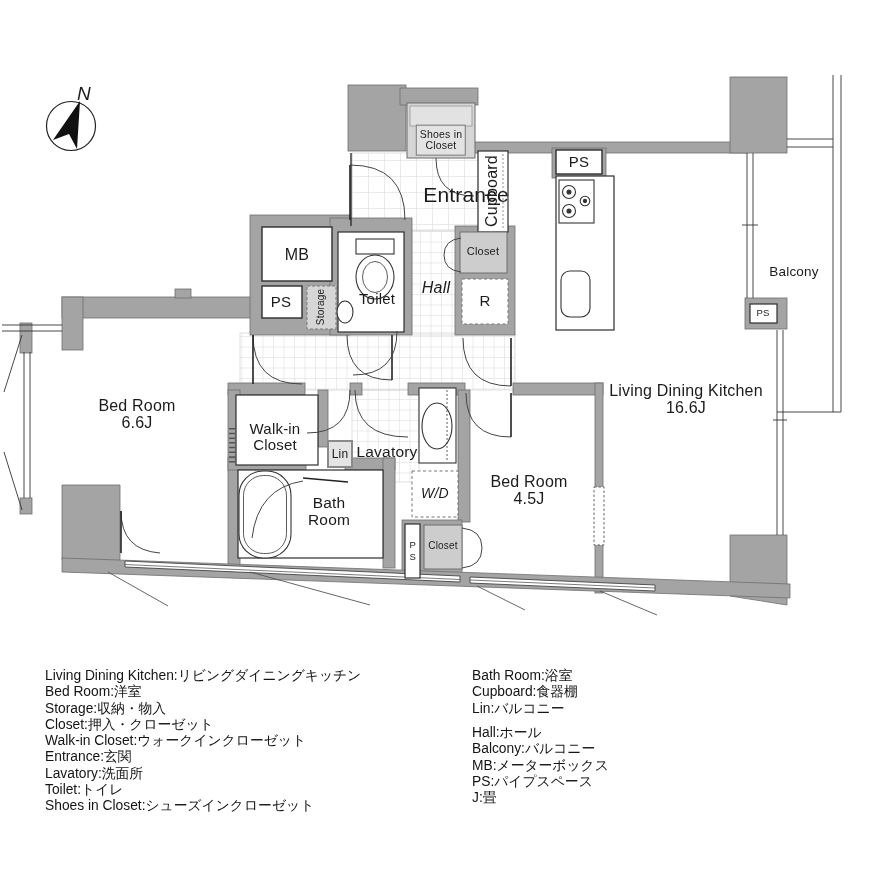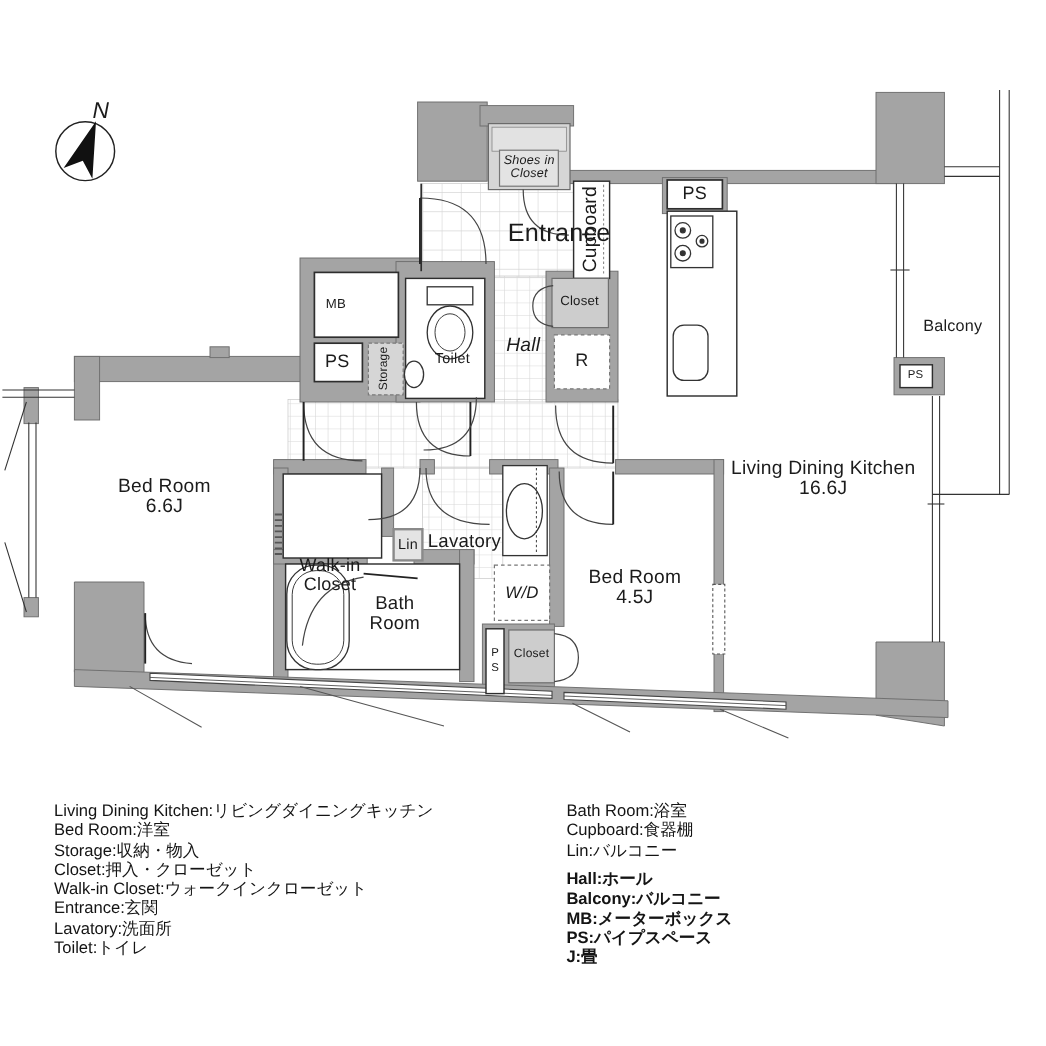--- a/index.html
+++ b/index.html
@@ -3,21 +3,21 @@
 <meta charset="utf-8">
 <style>
   html,body{margin:0;padding:0;background:#ffffff;}
   #stage{position:relative;width:872px;height:872px;background:#ffffff;overflow:hidden;
          font-family:"Liberation Sans","DejaVu Sans",sans-serif;}
   #plan-svg{position:absolute;left:0;top:0;}
   .lbl{position:absolute;transform:translate(-50%,-50%);color:#1b1b1b;
        white-space:pre-line;text-align:center;line-height:1.08;letter-spacing:0.2px;}
   .lbl.rot{transform:translate(-50%,-50%) rotate(-90deg);}
   .lbl.vstack{writing-mode:vertical-rl;text-orientation:upright;letter-spacing:1px;}
-  .lbl.boxed{border:1px solid #767676;background:#e3e3e3;padding:3px 3px;font-style:italic;}
+  .lbl.boxed{border:1px solid #767676;background:#e3e3e3;padding:3px 3px;}
   .lbl.nmark{font-style:italic;font-size:19px;}
   .legend-col{position:absolute;color:#141414;font-size:13.8px;line-height:16.3px;
               white-space:nowrap;}
   .legend-col div{height:16.3px;}
 </style>
 </head>
 <body>
 
 <div id="stage">
 
@@ -176,32 +176,32 @@
   </g>
 </svg>
 
 <div class="lbl nmark" style="left:84px;top:94px;">N</div>
 
 <div class="lbl boxed" style="left:441px;top:140px;font-size:10.5px;">Shoes in
 Closet</div>
 <div class="lbl" style="left:438px;top:195px;font-size:21px;margin-left:28px;">Entrance</div>
 <div class="lbl rot" style="left:492px;top:191px;font-size:16px;">Cupboard</div>
 <div class="lbl" style="left:579px;top:162px;font-size:15px;">PS</div>
-<div class="lbl" style="left:280px;top:255px;font-size:11px;">MB</div>
+<div class="lbl" style="left:297px;top:255px;font-size:16px;">MB</div>
 <div class="lbl" style="left:281px;top:302px;font-size:15px;">PS</div>
 <div class="lbl rot" style="left:321px;top:307px;font-size:10px;">Storage</div>
-<div class="lbl" style="left:377px;top:299px;font-size:12px;">Toilet</div>
+<div class="lbl" style="left:377px;top:299px;font-size:15px;">Toilet</div>
 <div class="lbl" style="left:436px;top:288px;font-size:16px;font-style:italic;">Hall</div>
 <div class="lbl" style="left:483px;top:252px;font-size:11px;">Closet</div>
 <div class="lbl" style="left:485px;top:301px;font-size:15px;">R</div>
 <div class="lbl" style="left:794px;top:272px;font-size:13.5px;">Balcony</div>
 <div class="lbl" style="left:763px;top:313px;font-size:9.5px;">PS</div>
 <div class="lbl" style="left:137px;top:414px;font-size:16px;">Bed Room
 6.6J</div>
-<div class="lbl" style="left:275px;top:437px;font-size:15px;margin-top:43px;">Walk-in
+<div class="lbl" style="left:275px;top:437px;font-size:15px;">Walk-in
 Closet</div>
 <div class="lbl" style="left:340px;top:454px;font-size:12px;">Lin</div>
 <div class="lbl" style="left:387px;top:452px;font-size:15.5px;">Lavatory</div>
 <div class="lbl" style="left:329px;top:512px;font-size:15.5px;">Bath
 Room</div>
 <div class="lbl" style="left:435px;top:494px;font-size:14px;font-style:italic;">W/D</div>
 <div class="lbl vstack" style="left:412px;top:551px;font-size:9.5px;transform:translate(-50%,-50%);">PS</div>
 <div class="lbl" style="left:443px;top:546px;font-size:10px;">Closet</div>
 <div class="lbl" style="left:529px;top:490px;font-size:16px;">Bed Room
 4.5J</div>
@@ -210,27 +210,28 @@
 
 <div class="legend-col" style="left:45px;top:668px;">
   <div>Living Dining Kitchen:リビングダイニングキッチン</div>
   <div>Bed Room:洋室</div>
   <div>Storage:収納・物入</div>
   <div>Closet:押入・クローゼット</div>
   <div>Walk-in Closet:ウォークインクローゼット</div>
   <div>Entrance:玄関</div>
   <div>Lavatory:洗面所</div>
   <div>Toilet:トイレ</div>
+  <div>Shoes in Closet:シューズインクローゼット</div>
 </div>
 <div class="legend-col" style="left:472px;top:668px;">
   <div>Bath Room:浴室</div>
   <div>Cupboard:食器棚</div>
   <div>Lin:バルコニー</div>
 </div>
-<div class="legend-col" style="left:472px;top:725px;font-weight:bold;">
+<div class="legend-col" style="left:472px;top:725px;">
   <div>Hall:ホール</div>
   <div>Balcony:バルコニー</div>
   <div>MB:メーターボックス</div>
   <div>PS:パイプスペース</div>
   <div>J:畳</div>
 </div>
 
 </div>
 
 </body></html>

